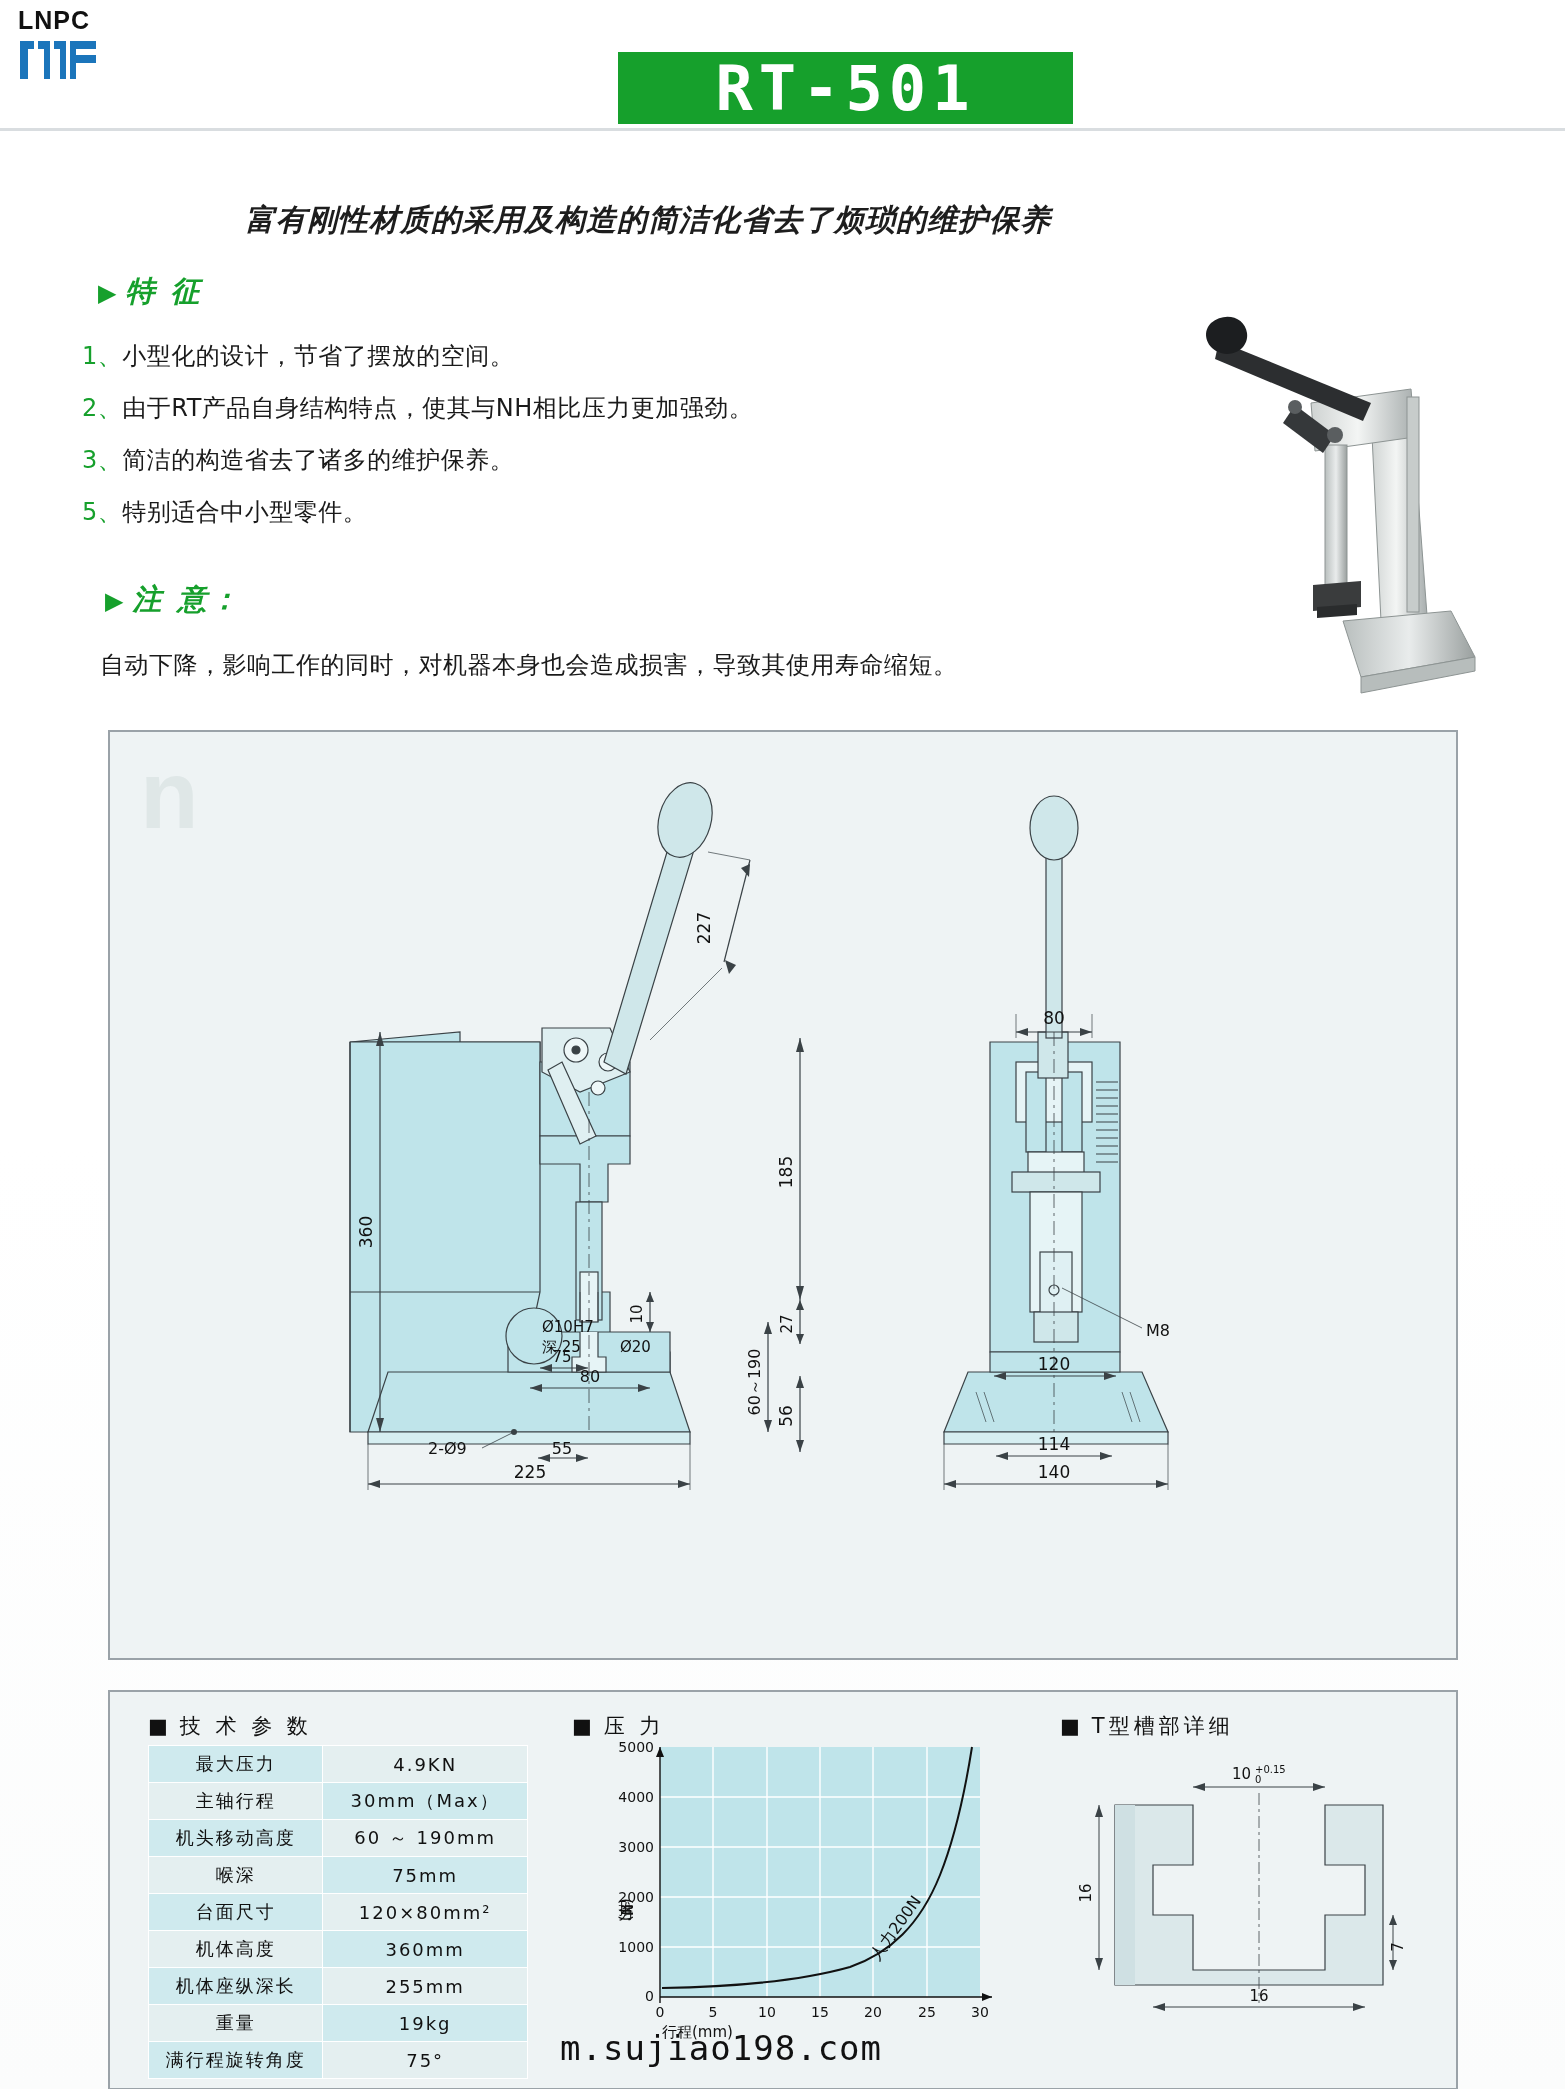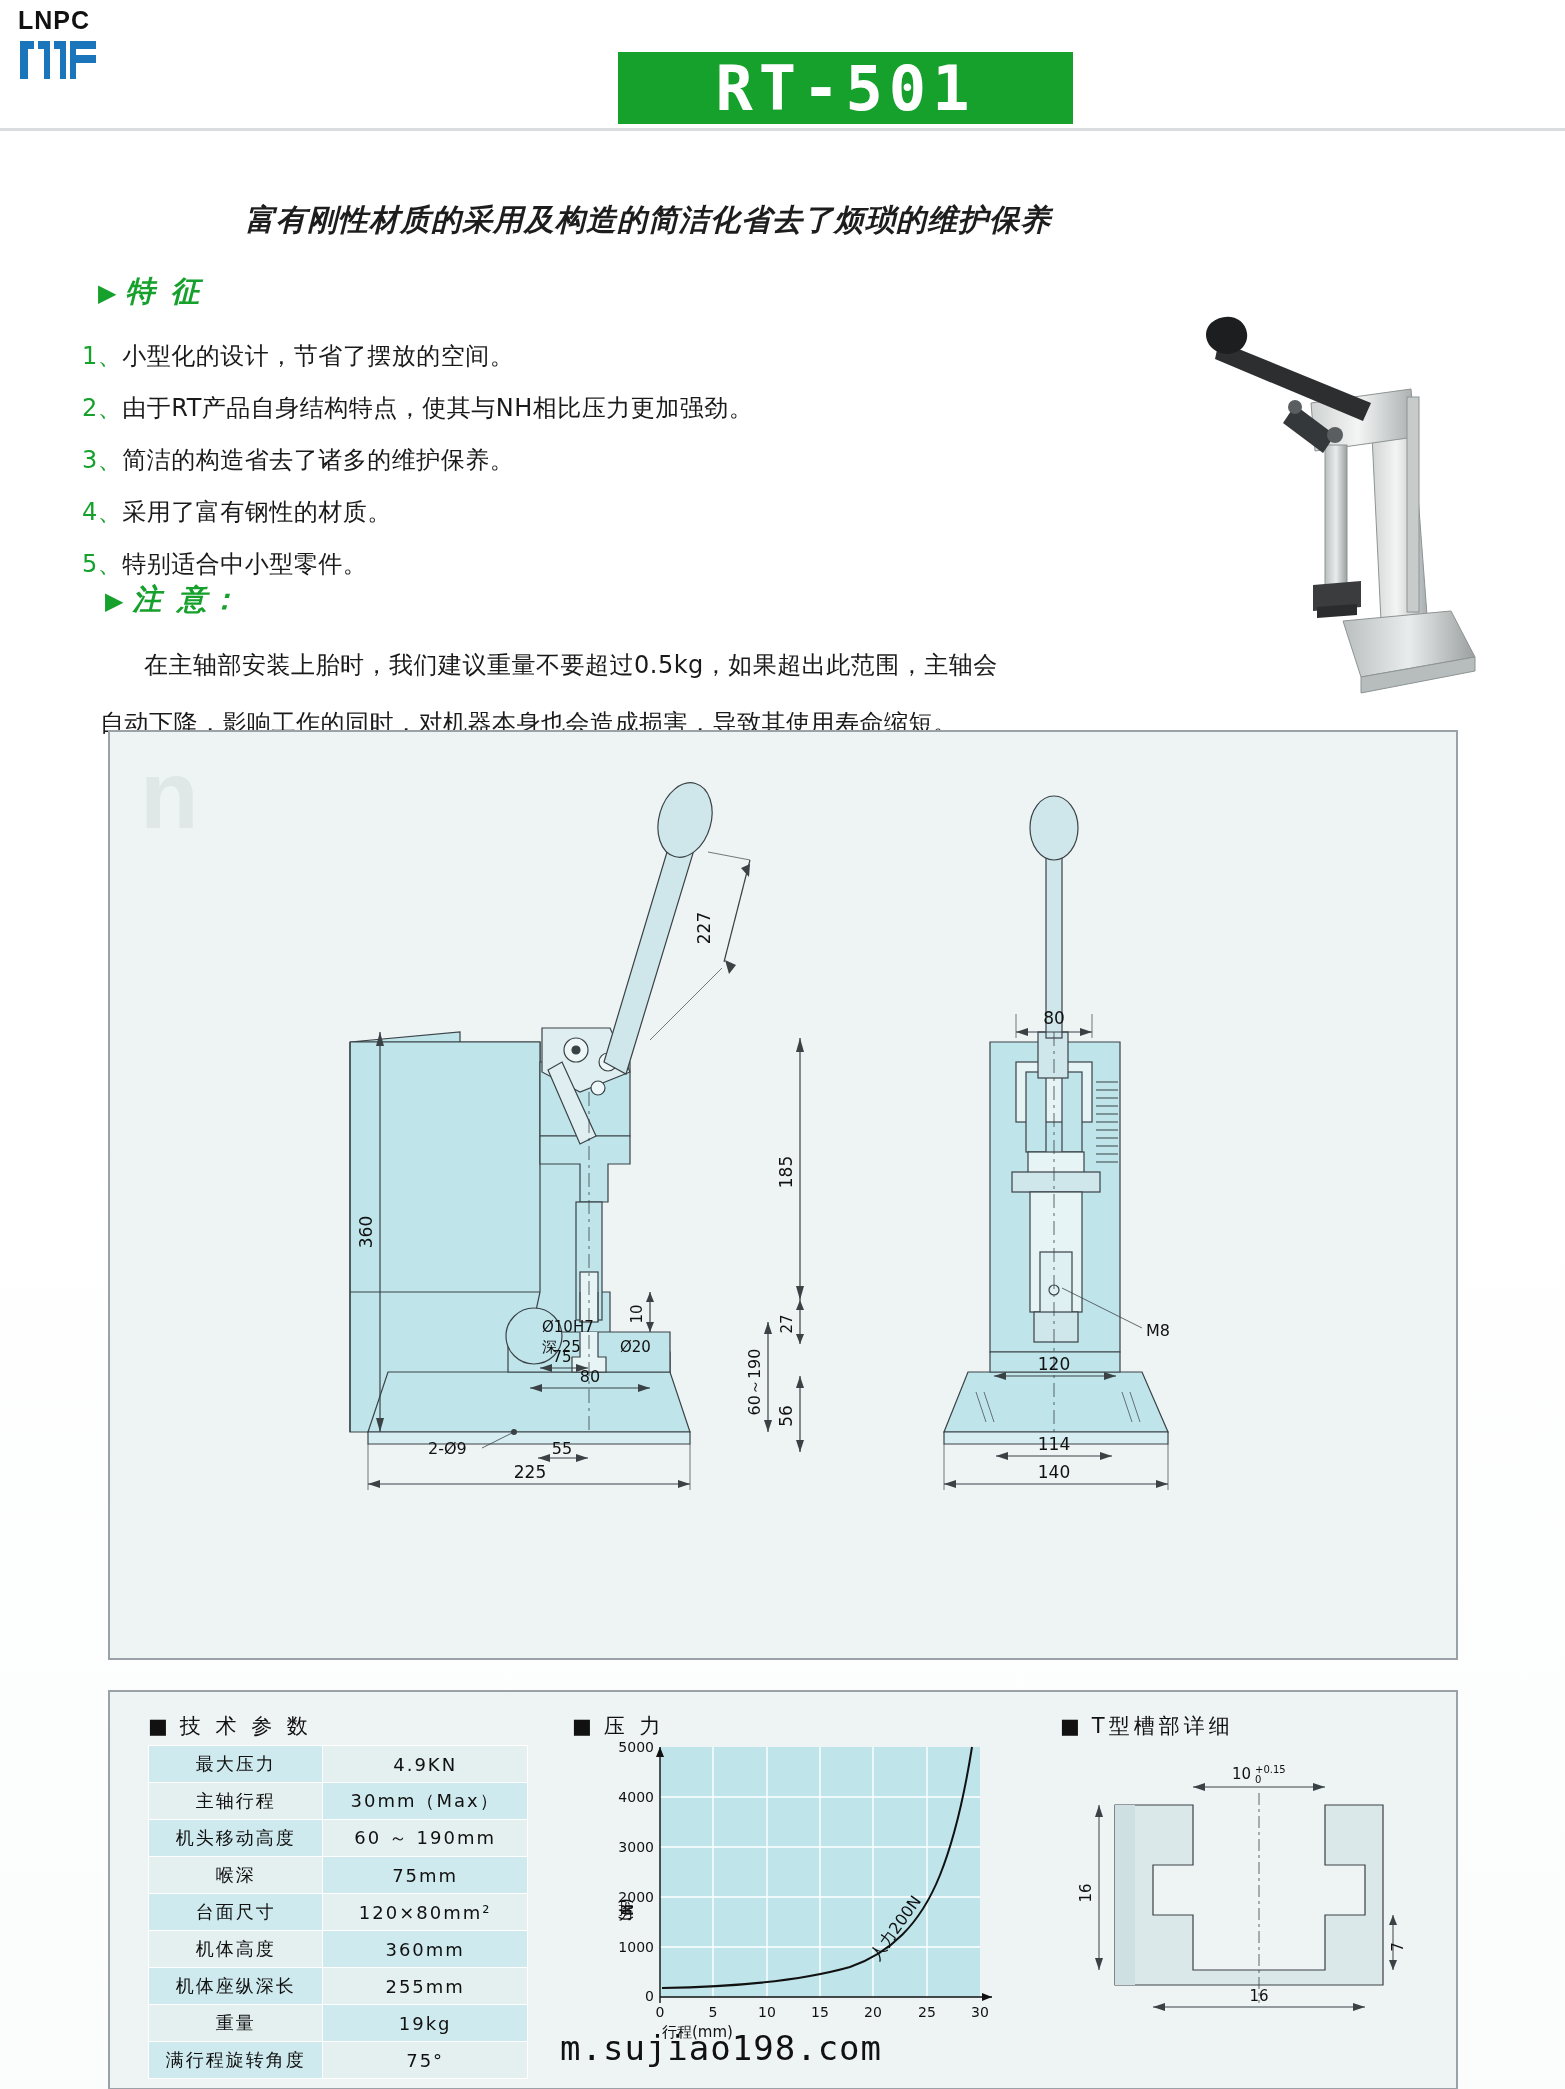--- a/index.html
+++ b/index.html
@@ -137,29 +137,27 @@
   <div class="hr-top"></div>
   <div class="subtitle">富有刚性材质的采用及构造的简洁化省去了烦琐的维护保养</div>
 
   <div class="sec-head" id="feat-head">
     <span class="tri">▶</span><span>特 征</span>
   </div>
   <div class="feat-list">
     <div class="feat-item"><span class="num">1、</span><span>小型化的设计，节省了摆放的空间。</span></div>
     <div class="feat-item"><span class="num">2、</span><span>由于RT产品自身结构特点，使其与NH相比压力更加强劲。</span></div>
     <div class="feat-item"><span class="num">3、</span><span>简洁的构造省去了诸多的维护保养。</span></div>
-    <div class="feat-item"><span class="num">4、</span><span>采用了富有钢性的材质。</span></div>
     <div class="feat-item"><span class="num">5、</span><span>特别适合中小型零件。</span></div>
   </div>
 
   <div class="sec-head" id="note-head">
     <span class="tri">▶</span><span>注 意：</span>
   </div>
   <div class="note-body">
-    <div><span class="indent"></span><span>在主轴部安装上胎时，我们建议重量不要超过0.5kg，如果超出此范围，主轴会</span></div>
     <div>自动下降，影响工作的同时，对机器本身也会造成损害，导致其使用寿命缩短。</div>
   </div>
 
   <div class="photo">
     <svg width="330" height="440" viewBox="0 0 330 440">
       <defs>
         <linearGradient id="metal" x1="0" y1="0" x2="1" y2="0">
           <stop offset="0" stop-color="#cfd3d2"></stop>
           <stop offset="0.45" stop-color="#f3f5f4"></stop>
           <stop offset="1" stop-color="#a8aeae"></stop>

